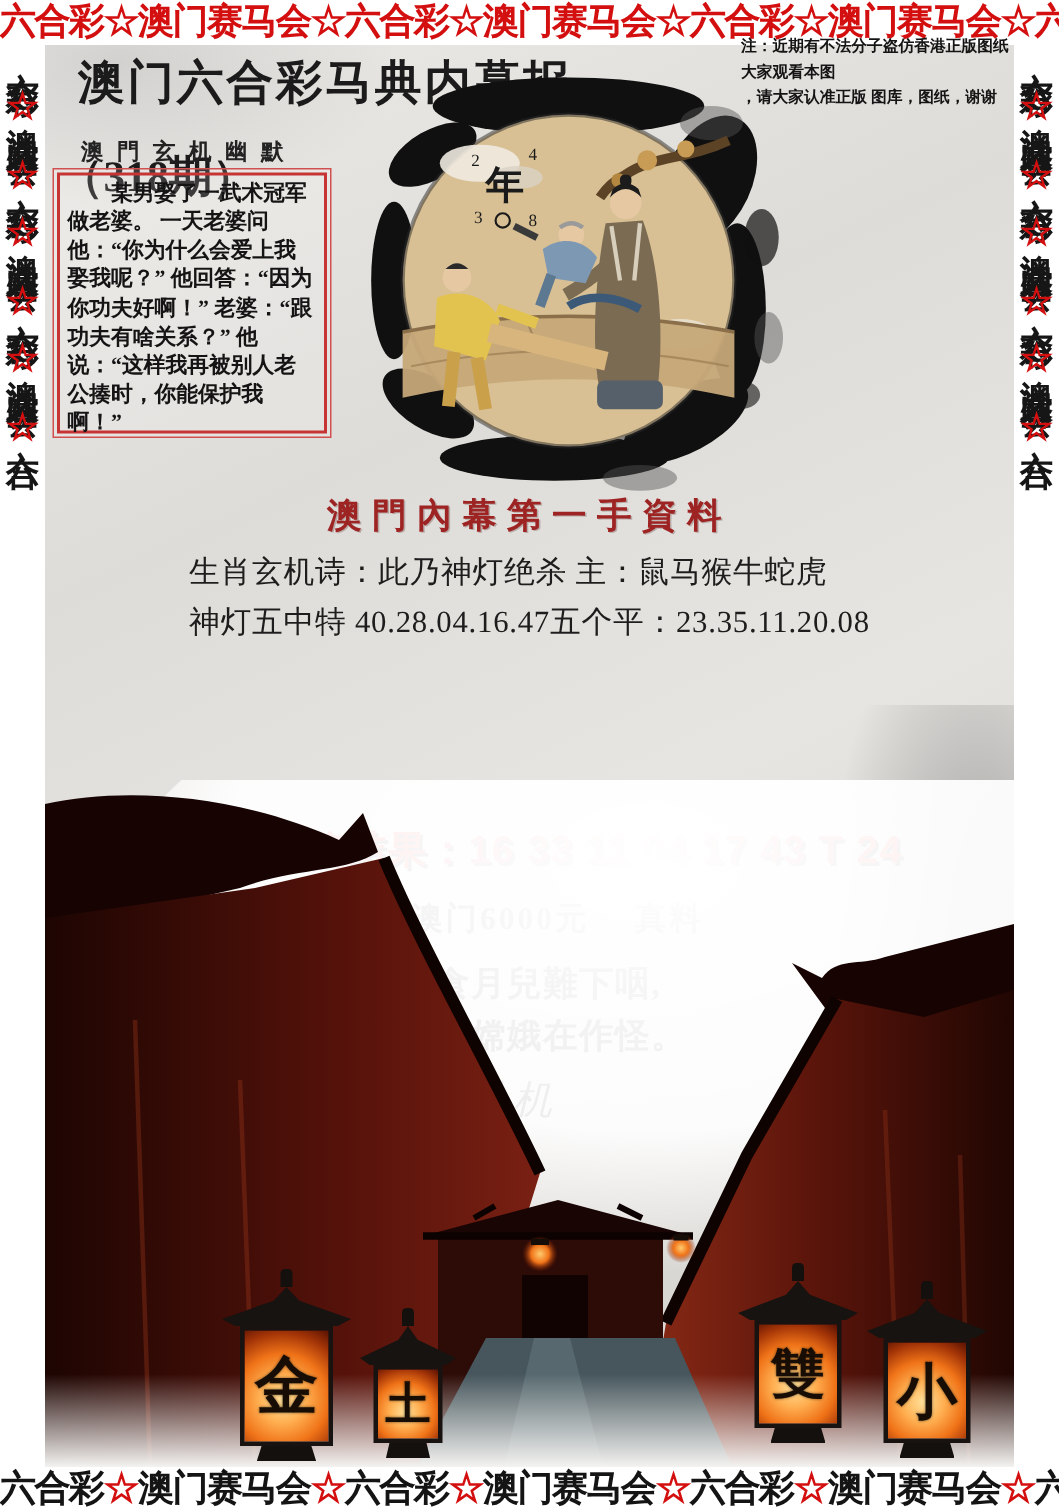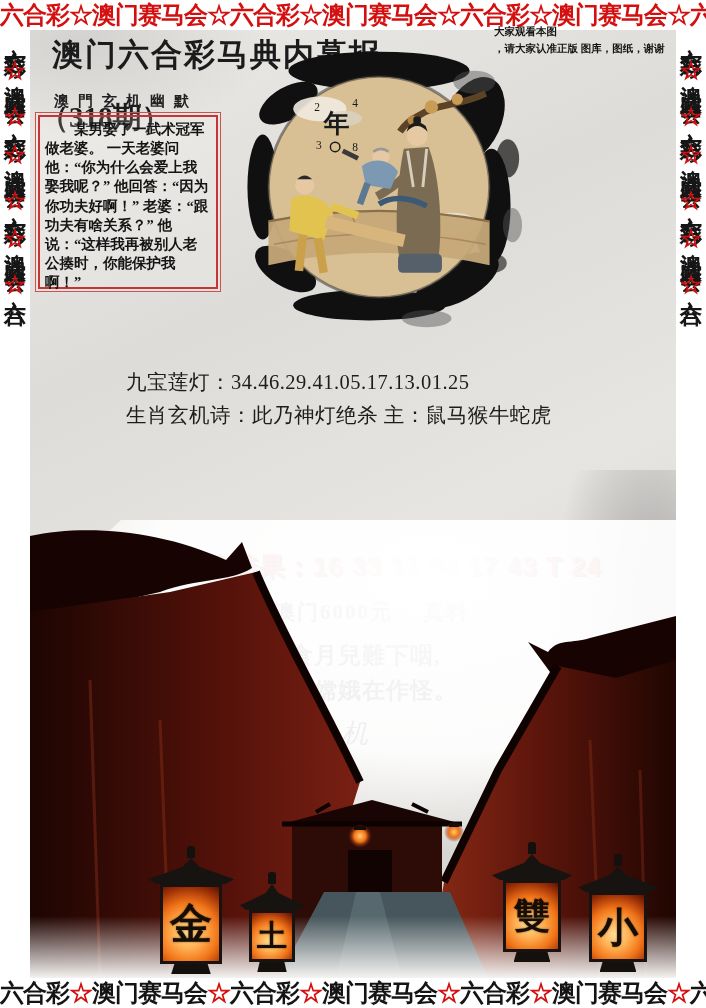--- a/index.html
+++ b/index.html
@@ -91,20 +91,21 @@
   <div class="ink-wash wash-right"></div>
   <div class="ink-wash wash-topleft"></div>
 
   <div class="b-top"><span>六合彩</span><span class="star">☆</span><span>澳门赛马会</span><span class="star">☆</span><span>六合彩</span><span class="star">☆</span><span>澳门赛马会</span><span class="star">☆</span><span>六合彩</span><span class="star">☆</span><span>澳门赛马会</span><span class="star">☆</span><span>六合彩</span></div>
   <div class="b-left"><span>六合彩</span><span class="star">☆</span><span>澳门赛马会</span><span class="star">☆</span><span>六合彩</span><span class="star">☆</span><span>澳门赛马会</span><span class="star">☆</span><span>六合彩</span><span class="star">☆</span><span>澳门赛马会</span><span class="star">☆</span><span>六合</span></div>
   <div class="b-right"><span>六合彩</span><span class="star">☆</span><span>澳门赛马会</span><span class="star">☆</span><span>六合彩</span><span class="star">☆</span><span>澳门赛马会</span><span class="star">☆</span><span>六合彩</span><span class="star">☆</span><span>澳门赛马会</span><span class="star">☆</span><span>六合</span></div>
 
   <div class="title">澳门六合彩马典内幕报</div>
   <div class="issue">（318期）</div>
   <div class="notice">
+    <div>注：近期有不法分子盗仿香港正版图纸</div>
     <div>大家观看本图</div>
     <div>，请大家认准正版 图库，图纸，谢谢</div>
   </div>
   <div class="humor">澳門玄机幽默</div>
 
   <div class="joke-box">
     <div class="joke-inner">
       <p class="joke-text">某男娶了一武术冠军做老婆。 一天老婆问他：“你为什么会爱上我娶我呢？” 他回答：“因为你功夫好啊！” 老婆：“跟功夫有啥关系？” 他说：“这样我再被别人老公揍时，你能保护我啊！”</p>
     </div>
   </div>
@@ -183,24 +184,25 @@
     <g font-family="Liberation Serif, serif" fill="#1a1a1a">
       <text x="92" y="92" font-size="27" font-weight="bold">年</text>
       <text x="82" y="70" font-size="12">2</text>
       <text x="122" y="66" font-size="12">4</text>
       <text x="84" y="110" font-size="12">3</text>
       <text x="122" y="112" font-size="12">8</text>
       <circle cx="104" cy="108" r="5" fill="none" stroke="#1a1a1a" stroke-width="1.5"></circle>
     </g>
   </svg>
 
+  <div class="heading">澳門內幕第一手資料</div>
 
   <div class="info-lines">
-    <div class="info-line">九宝莲灯：34.46.29.41.05.17.13.01.25</div>
     <div class="info-line">生肖玄机诗：此乃神灯绝杀 主：鼠马猴牛蛇虎</div>
+    <div class="info-line">神灯五中特 40.28.04.16.47五个平：23.35.11.20.08</div>
   </div>
 
   <div class="result">317期开奖结果：16 33 11 04 17 43 T 24</div>
   <div class="price">本期澳门6000元　 真料</div>
   <div class="poem1">狗食月兒難下咽,</div>
   <div class="poem2">原來嫦娥在作怪。</div>
   <div class="clue">欲钱买手机</div>
 
   <svg class="temple" viewBox="0 0 646 458" preserveAspectRatio="none">
     <defs>

